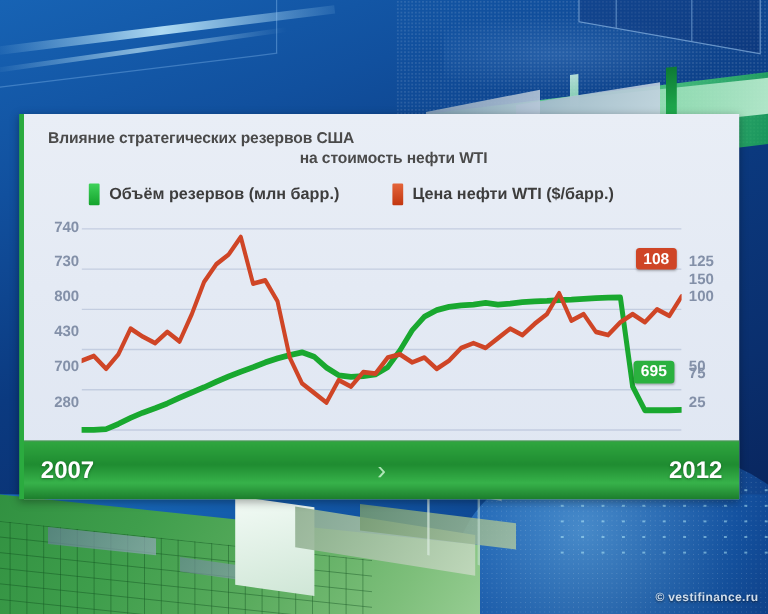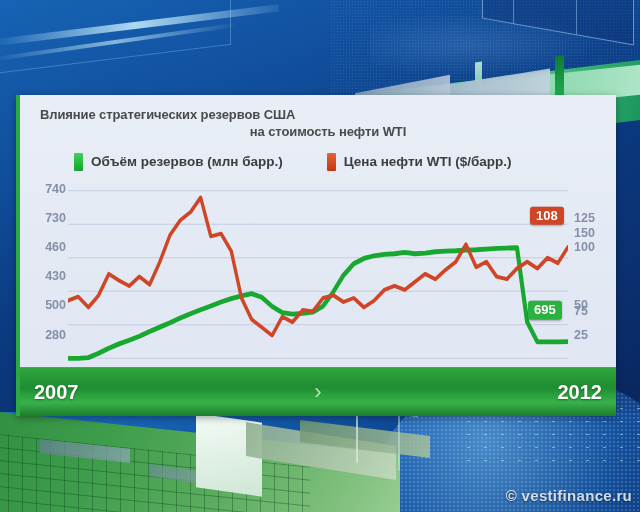--- a/index.html
+++ b/index.html
@@ -168,21 +168,21 @@
   .bg-bot-mullion2{
     left:398px;bottom:36px;width:44px;height:62px;
     border-left:2px solid rgba(200,225,215,.55);
     transform:skewY(13deg);
   }
 
   
   #watermark{
     position:absolute;right:8px;bottom:8px;
     color:rgba(235,245,255,.88);
-    font-size:15px;font-weight:bold;
+    font-size:10px;font-weight:bold;
     letter-spacing:.3px;
     text-shadow:0 1px 2px rgba(0,0,0,.65);
     white-space:nowrap;
     padding-left:20px;
   }
 
   
   #card{
     position:absolute;left:16px;top:95px;width:600px;height:321px;
     background:linear-gradient(180deg,#e9eef6 0%, #e4eaf4 45%, #dfe6f2 100%);
@@ -306,23 +306,23 @@
     <div class="lg">
       <span class="sw red"></span>
       <span class="lgt">Цена нефти WTI ($/барр.)</span>
     </div>
   </div>
 
   <div id="plotwrap">
     <div id="axL">
         <div class="tk" style="top: 12px;">740</div>
         <div class="tk" style="top: 41.2px;">730</div>
-        <div class="tk" style="top: 70.4px;">460</div>
+        <div class="tk" style="top: 70.4px;">800</div>
         <div class="tk" style="top: 99.6px;">430</div>
-        <div class="tk" style="top: 128.8px;">500</div>
+        <div class="tk" style="top: 128.8px;">700</div>
         <div class="tk" style="top: 158px;">280</div>
       </div>
     <div id="axR">
         <div class="tk" style="top: 12px; margin-top: 44px;">150</div>
         <div class="tk" style="top: 41.2px;">125</div>
         <div class="tk" style="top: 70.4px;">100</div>
         <div class="tk" style="top: 99.6px; margin-top: 35px;">75</div>
         <div class="tk" style="top: 128.8px;">50</div>
         <div class="tk" style="top: 158px;">25</div>
       </div>

